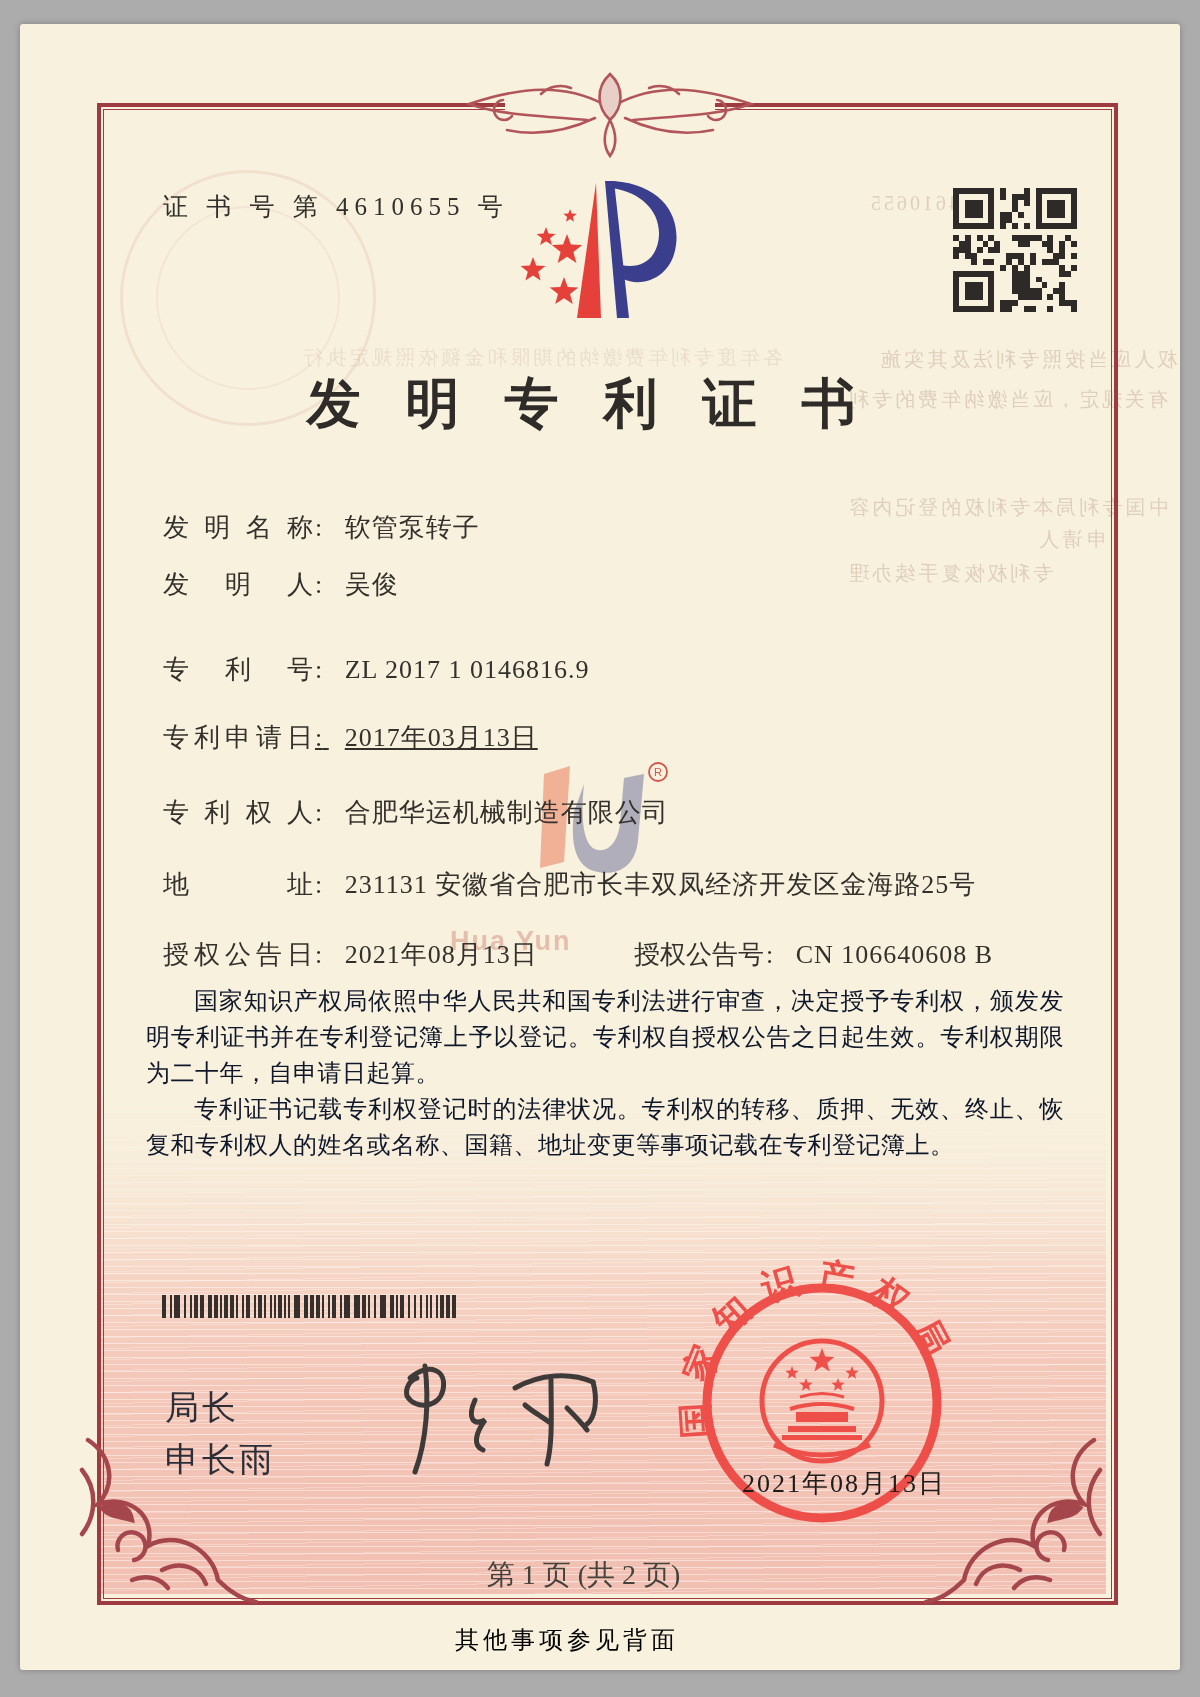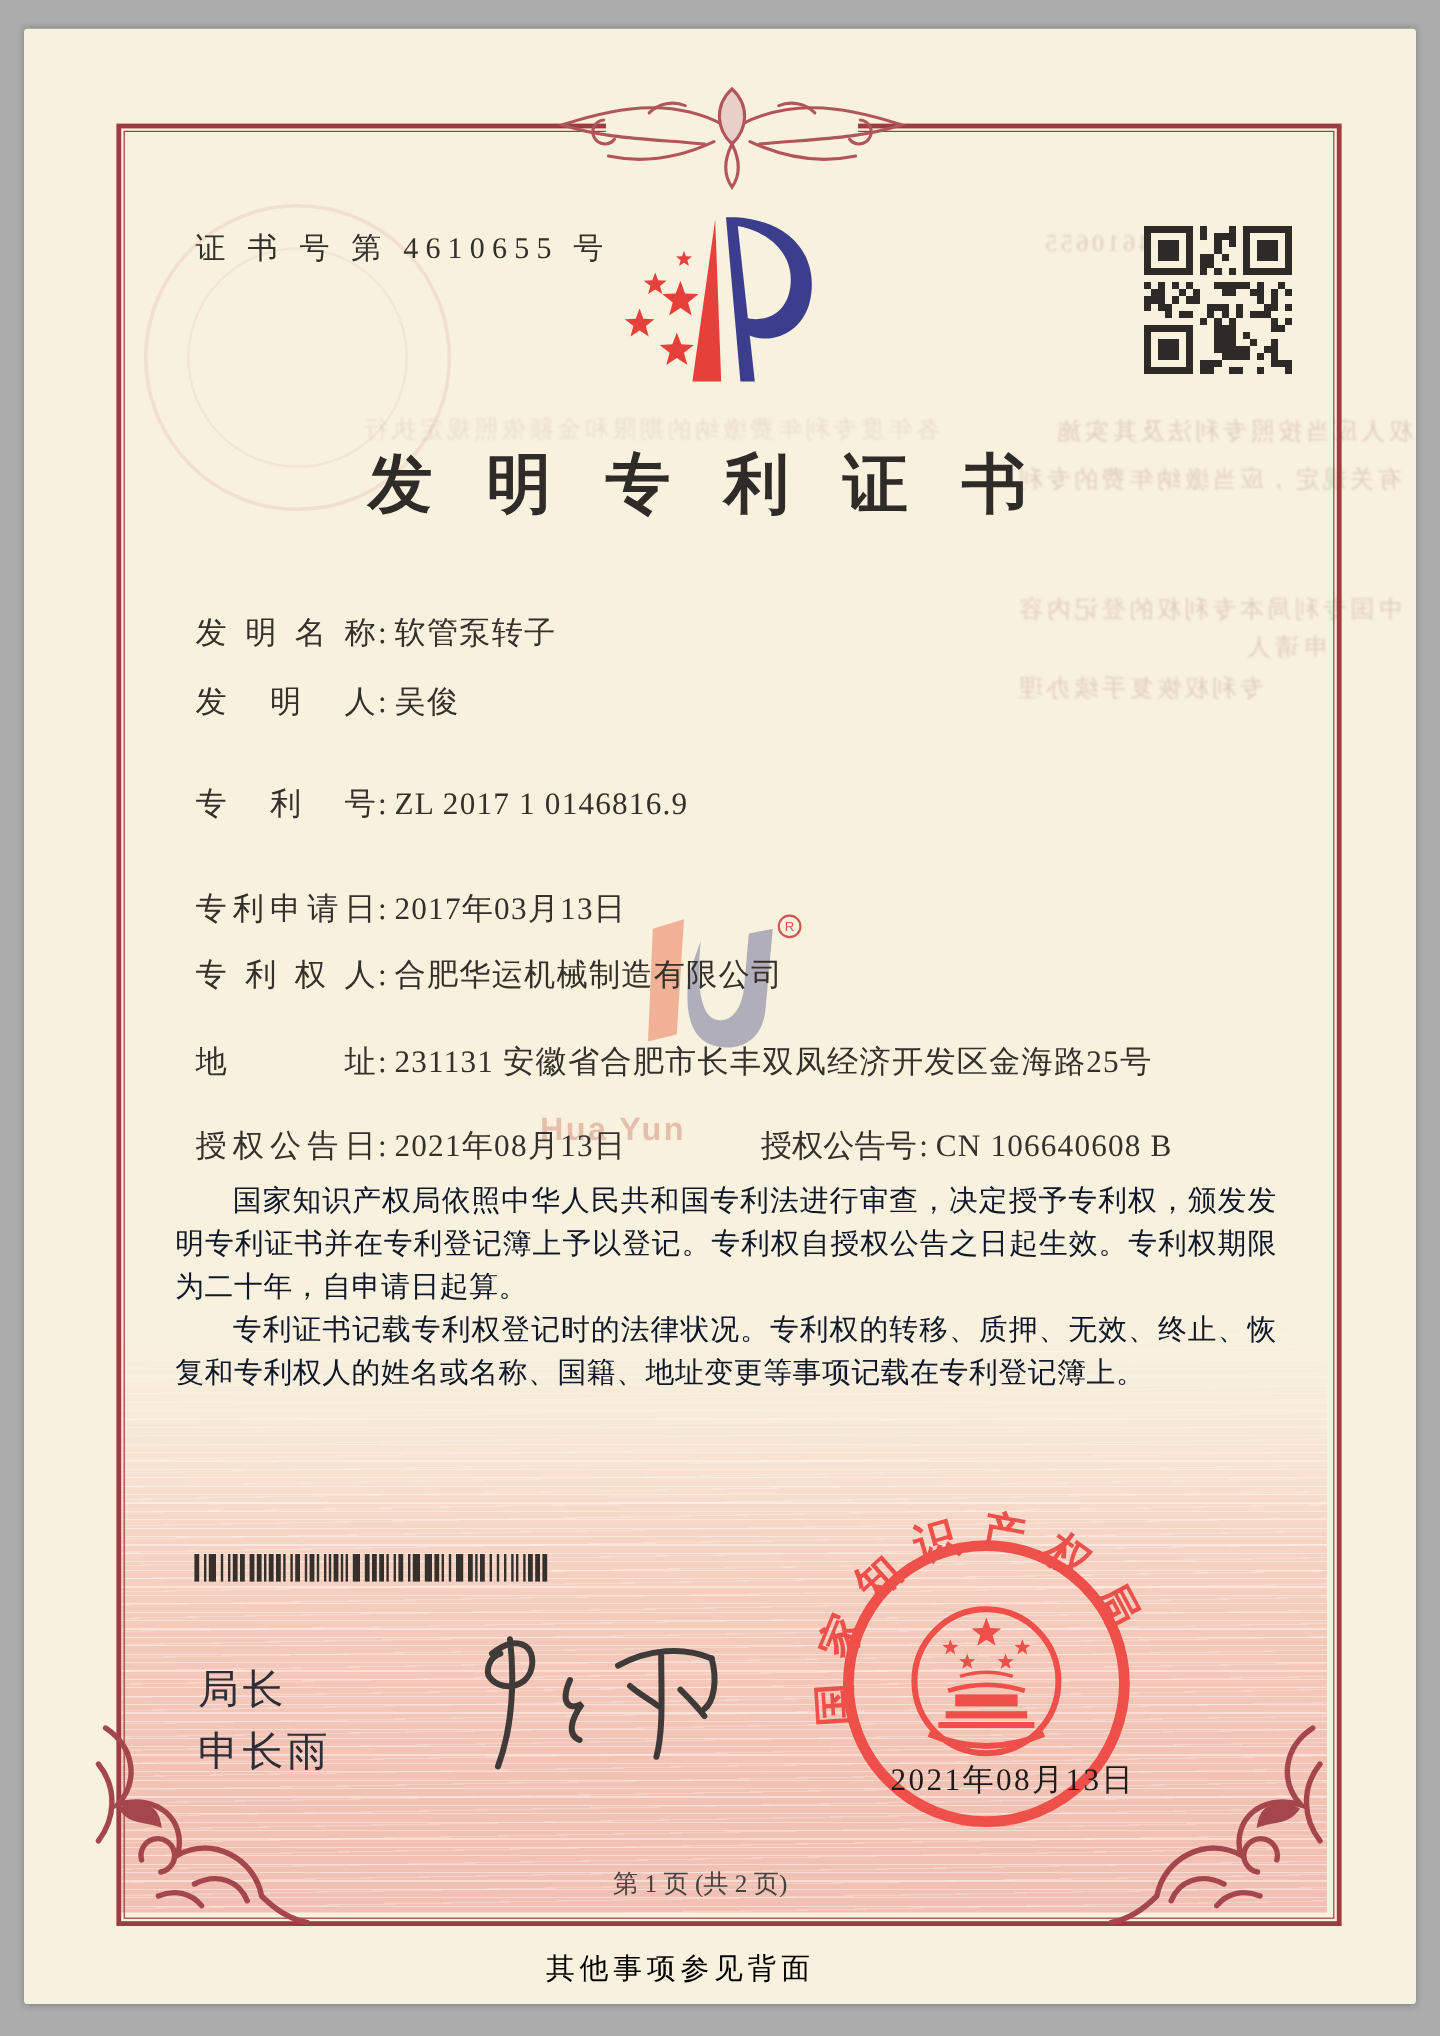--- a/index.html
+++ b/index.html
@@ -19,33 +19,33 @@
   .frame{position:absolute;left:77px;top:79px;width:1013px;height:1494px;z-index:2;
          border:4px solid #9e3b40;}
   .frame:after{content:"";position:absolute;left:2px;top:2px;right:2px;bottom:2px;border:1px solid #9e3b40;}
   .z{position:absolute;z-index:3;}
   .certno{left:143px;top:166px;font-size:25px;letter-spacing:6px;color:#32302c;}
   .title{left:77px;top:344px;width:1013px;margin:0;text-align:center;font-size:54px;font-weight:700;
          letter-spacing:45px;box-sizing:border-box;color:#2e2b28;}
   .row{left:143px;font-size:26px;color:#34312d;white-space:nowrap;}
   .row .lb{display:inline-block;width:150px;text-align:justify;text-align-last:justify;}
   .row .cl{margin-left:2px;}
-  .row .val{letter-spacing:1px;}
+  .row .val{margin-left:16px;letter-spacing:1px;}
   .pair2{position:absolute;left:471px;top:0;}
   .bodytext{left:126px;top:959px;width:918px;font-size:24px;line-height:36px;color:#0f172a;
             text-align:justify;letter-spacing:.5px;}
   .bodytext p{margin:0;text-indent:2em;}
   .wm-cn{left:430px;top:872px;width:300px;text-align:center;font-size:30px;letter-spacing:8px;
          color:rgba(214,160,148,.5);}
   .wm-en{left:430px;top:902px;width:300px;font-size:27px;font-weight:700;
          font-family:"Liberation Sans","DejaVu Sans",sans-serif;color:rgba(219,158,142,.62);letter-spacing:2px;}
   .issuer{left:145px;font-size:34px;color:#2e2e38;font-family:"Liberation Sans","DejaVu Sans",sans-serif;
           font-weight:500;letter-spacing:3px;z-index:4;text-align:right;}
   .sealdate{left:722px;top:1442px;font-size:26px;color:#1e1c1a;letter-spacing:2px;z-index:6;}
-  .pagenum{left:57px;top:1532px;width:1013px;text-align:center;font-size:21px;color:#45413c;z-index:4;}
+  .pagenum{left:57px;top:1532px;width:1013px;text-align:center;font-size:28px;color:#45413c;z-index:4;}
   .backnote{left:0;top:1600px;width:1094px;text-align:center;font-size:24px;letter-spacing:4px;color:#000000;}
   .ghost{position:absolute;z-index:0;transform:scaleX(-1);filter:blur(.7px);color:rgba(168,126,112,.30);
          font-size:20px;letter-spacing:3px;white-space:nowrap;}
   .ghost-stamp{position:absolute;left:100px;top:146px;width:250px;height:250px;border-radius:50%;
                border:3px solid rgba(205,130,118,.15);z-index:0;}
   .ghost-stamp:after{content:"";position:absolute;left:33px;top:33px;right:33px;bottom:33px;
                border-radius:50%;border:2px solid rgba(205,130,118,.10);}
   svg{position:absolute;overflow:visible;}
   .seal-svg{z-index:5;opacity:.92;}
 </style>
@@ -312,21 +312,21 @@
 
   <div class="z row" style="top:486px;">
     <span class="lb">发明名称</span><span class="cl">:</span>
     <span class="val">软管泵转子</span></div>
   <div class="z row" style="top:543px;">
     <span class="lb">发明人</span><span class="cl">:</span>
     <span class="val">吴俊</span></div>
   <div class="z row" style="top:628px;">
     <span class="lb">专利号</span><span class="cl">:</span>
     <span class="val">ZL 2017 1 0146816.9</span></div>
-  <div class="z row" style="top:716px;">
+  <div class="z row" style="top:696px;text-decoration:underline;">
     <span class="lb">专利申请日</span><span class="cl">:</span>
     <span class="val">2017年03月13日</span></div>
   <div class="z row" style="top:771px;">
     <span class="lb">专利权人</span><span class="cl">:</span>
     <span class="val">合肥华运机械制造有限公司</span></div>
   <div class="z row" style="top:843px;">
     <span class="lb">地址</span><span class="cl">:</span>
     <span class="val">231131 安徽省合肥市长丰双凤经济开发区金海路25号</span></div>
   <div class="z row" style="top:913px;">
     <span class="lb">授权公告日</span><span class="cl">:</span>

